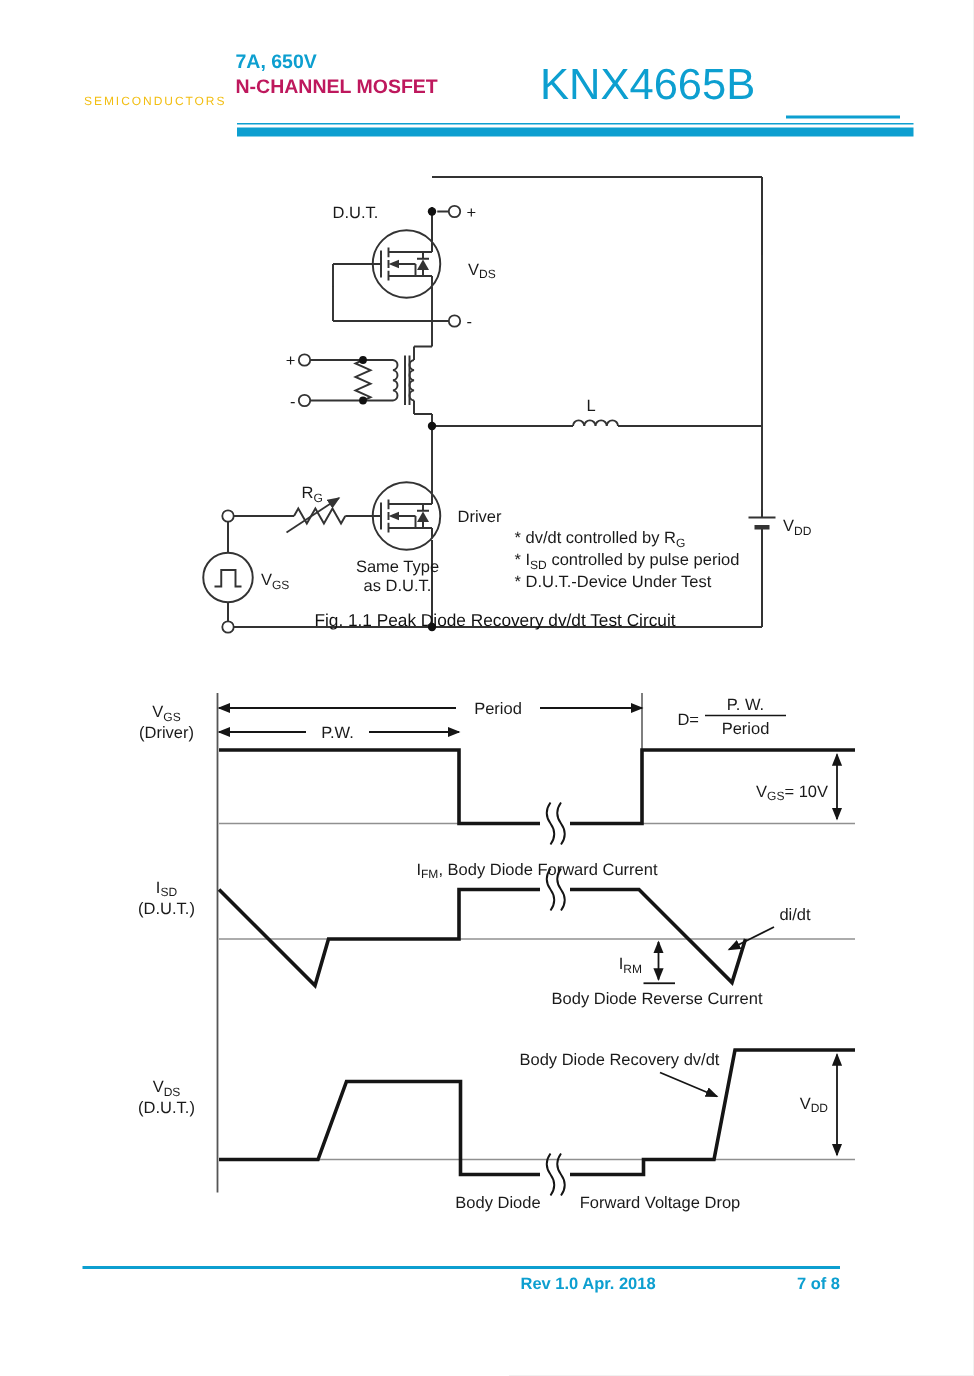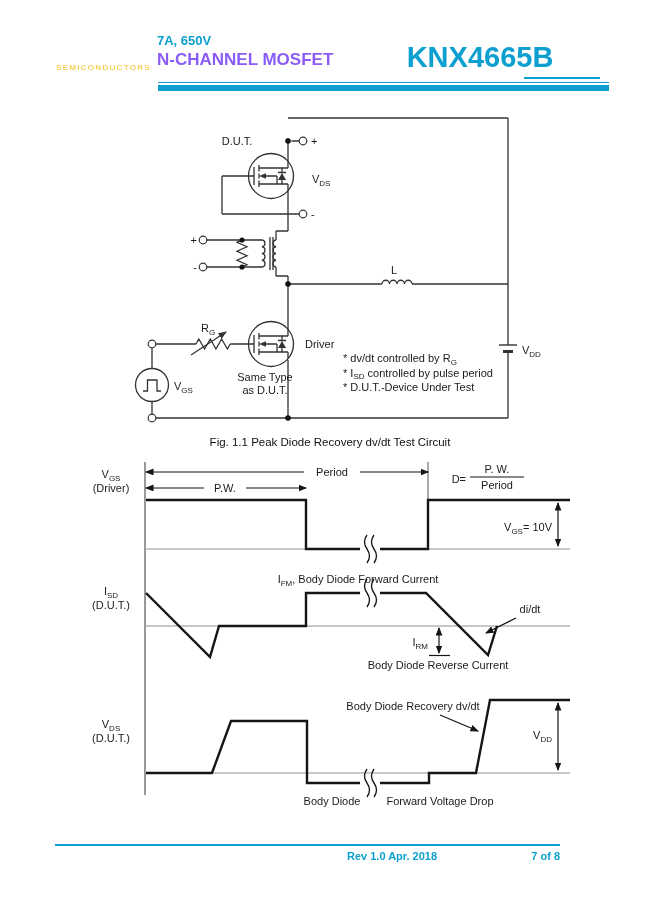--- a/index.html
+++ b/index.html
@@ -3,28 +3,28 @@
 <meta charset="utf-8">
 <style>
   html,body{margin:0;padding:0;background:#e8e8e8;}
   #page{position:relative;width:649px;height:917px;background:#ffffff;overflow:hidden;
         font-family:"Liberation Sans","DejaVu Sans",sans-serif;color:#1a1a1a;}
   .abs{position:absolute;}
   
   .logo{left:55px;top:31px;font-size:45px;font-weight:700;letter-spacing:-1px;color:#f2be12;line-height:1;}
   .logo-sub{left:56px;top:63px;font-size:8px;font-weight:400;letter-spacing:1.3px;color:#f2be12;}
   .rating{left:157px;top:33px;font-size:13px;font-weight:700;color:#0d9fd0;}
-  .type{left:157px;top:50px;font-size:17px;font-weight:700;color:#8b5cf6;}
-  .part{left:360px;top:41px;width:240px;text-align:center;font-size:29px;font-weight:700;color:#0d9fd0;letter-spacing:0px;}
+  .type{left:157px;top:50px;font-size:13px;font-weight:700;color:#be185d;}
+  .part{left:360px;top:41px;width:240px;text-align:left;font-size:29px;font-weight:400;color:#0d9fd0;letter-spacing:0px;}
   .part-underline{left:524px;top:77px;width:76px;height:1.5px;background:#0d9fd0;}
   .rule-thin{left:158px;top:81.5px;width:451px;height:1.5px;background:#0d9fd0;}
   .rule-thick{left:158px;top:85px;width:451px;height:6px;background:#0d9fd0;}
   
   .caption{font-size:11.5px;color:#111;text-align:center;}
-  #fig11-caption{left:90px;top:436px;width:480px;}
+  #fig11-caption{left:90px;top:408px;width:480px;}
   #fig12-caption{left:70px;top:806px;width:530px;}
   
   .footer-line{left:55px;top:844px;width:505px;height:1.5px;background:#0d9fd0;}
   .footer-page{left:55px;top:850px;width:505px;text-align:right;font-size:11px;font-weight:700;color:#0d9fd0;}
   .footer-rev{left:347px;top:850px;width:180px;text-align:left;font-size:11px;font-weight:700;color:#0d9fd0;}
   
   svg text{font-family:"Liberation Sans","DejaVu Sans",sans-serif;font-size:11px;fill:#1a1a1a;}
   svg .sub{font-size:8px;}
 </style>
 </head>

